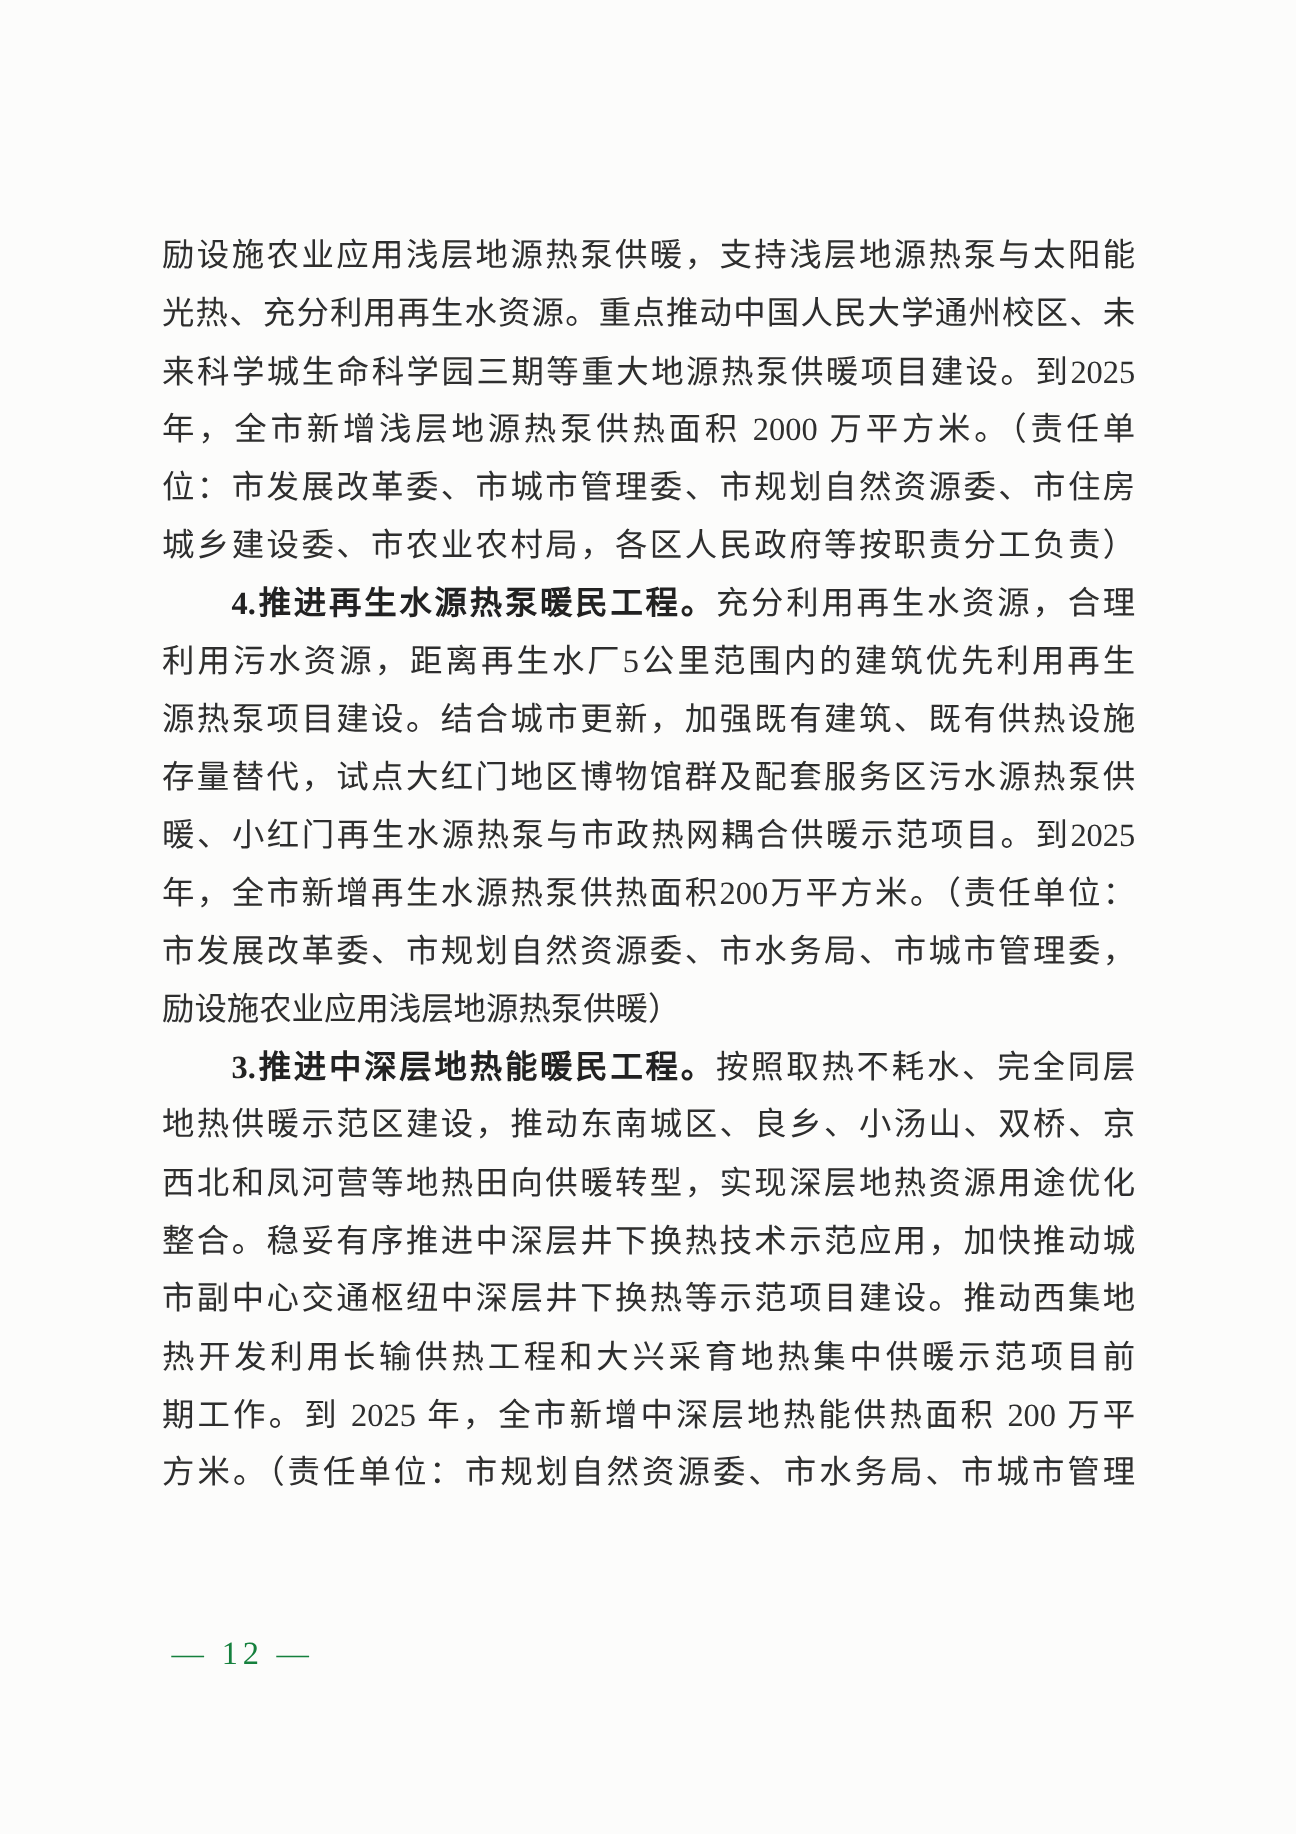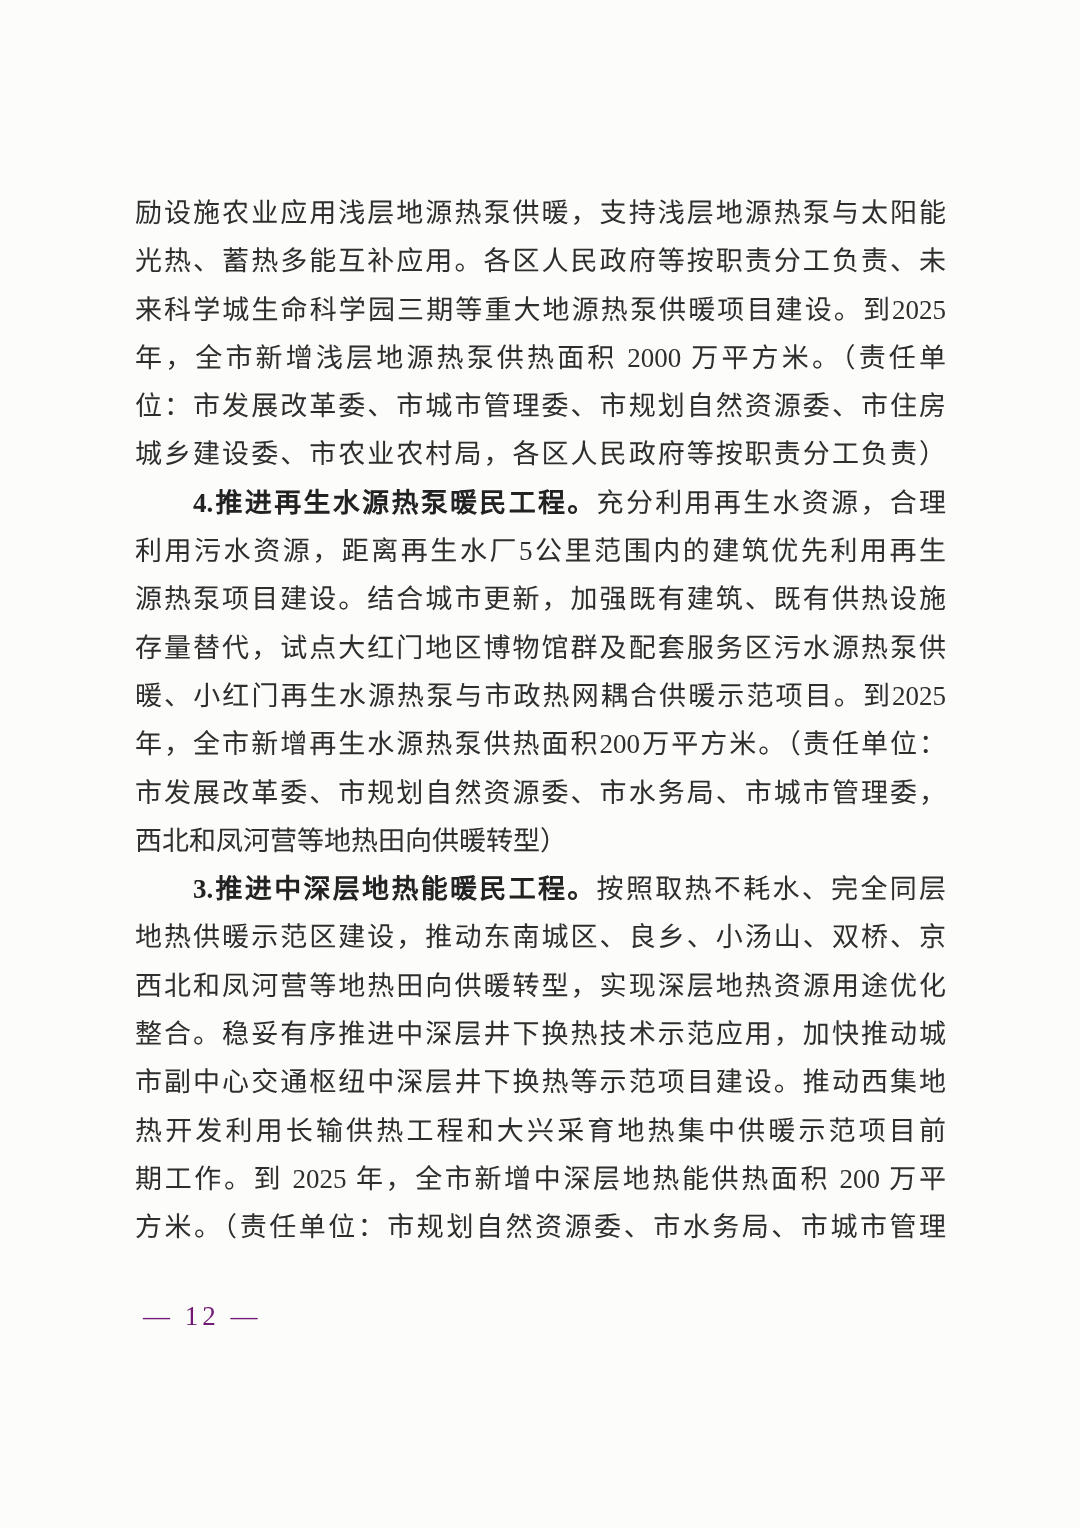--- a/index.html
+++ b/index.html
@@ -44,48 +44,48 @@
   .line.indent {
     padding-left: 58px;
   }
   .line b {
     font-weight: 700;
     color: #222;
   }
   .page-footer {
     position: absolute;
     left: 143px;
-    top: 1298px;
+    top: 1360px;
     height: 36px;
     line-height: 36px;
     font-size: 27px;
-    color: #701a75;
+    color: #15803d;
     letter-spacing: 4px;
   }
 </style>
 </head>
 <body>
 
 <div class="page">
 
   <main class="text-block" id="body-lines">
       <div class="line justify"><span>励设施农业应用浅层地源热泵供暖，支持浅层地源热泵与太阳能</span></div>
-      <div class="line justify"><span>光热、蓄热多能互补应用。各区人民政府等按职责分工负责、未</span></div>
+      <div class="line justify"><span>光热、充分利用再生水资源。重点推动中国人民大学通州校区、未</span></div>
       <div class="line justify"><span>来科学城生命科学园三期等重大地源热泵供暖项目建设。到2025</span></div>
       <div class="line justify"><span>年，全市新增浅层地源热泵供热面积 2000 万平方米。（责任单</span></div>
       <div class="line justify"><span>位：市发展改革委、市城市管理委、市规划自然资源委、市住房</span></div>
       <div class="line justify"><span>城乡建设委、市农业农村局，各区人民政府等按职责分工负责）</span></div>
       <div class="line justify indent"><b>4.推进再生水源热泵暖民工程。</b><span>充分利用再生水资源，合理</span></div>
       <div class="line justify"><span>利用污水资源，距离再生水厂5公里范围内的建筑优先利用再生</span></div>
       <div class="line justify"><span>源热泵项目建设。结合城市更新，加强既有建筑、既有供热设施</span></div>
       <div class="line justify"><span>存量替代，试点大红门地区博物馆群及配套服务区污水源热泵供</span></div>
       <div class="line justify"><span>暖、小红门再生水源热泵与市政热网耦合供暖示范项目。到2025</span></div>
       <div class="line justify"><span>年，全市新增再生水源热泵供热面积200万平方米。（责任单位：</span></div>
       <div class="line justify"><span>市发展改革委、市规划自然资源委、市水务局、市城市管理委，</span></div>
-      <div class="line"><span>西北和凤河营等地热田向供暖转型）</span></div>
+      <div class="line"><span>励设施农业应用浅层地源热泵供暖）</span></div>
       <div class="line justify indent"><b>3.推进中深层地热能暖民工程。</b><span>按照取热不耗水、完全同层</span></div>
       <div class="line justify"><span>地热供暖示范区建设，推动东南城区、良乡、小汤山、双桥、京</span></div>
       <div class="line justify"><span>西北和凤河营等地热田向供暖转型，实现深层地热资源用途优化</span></div>
       <div class="line justify"><span>整合。稳妥有序推进中深层井下换热技术示范应用，加快推动城</span></div>
       <div class="line justify"><span>市副中心交通枢纽中深层井下换热等示范项目建设。推动西集地</span></div>
       <div class="line justify"><span>热开发利用长输供热工程和大兴采育地热集中供暖示范项目前</span></div>
       <div class="line justify"><span>期工作。到 2025 年，全市新增中深层地热能供热面积 200 万平</span></div>
       <div class="line justify"><span>方米。（责任单位：市规划自然资源委、市水务局、市城市管理</span></div>
     </main>
 

